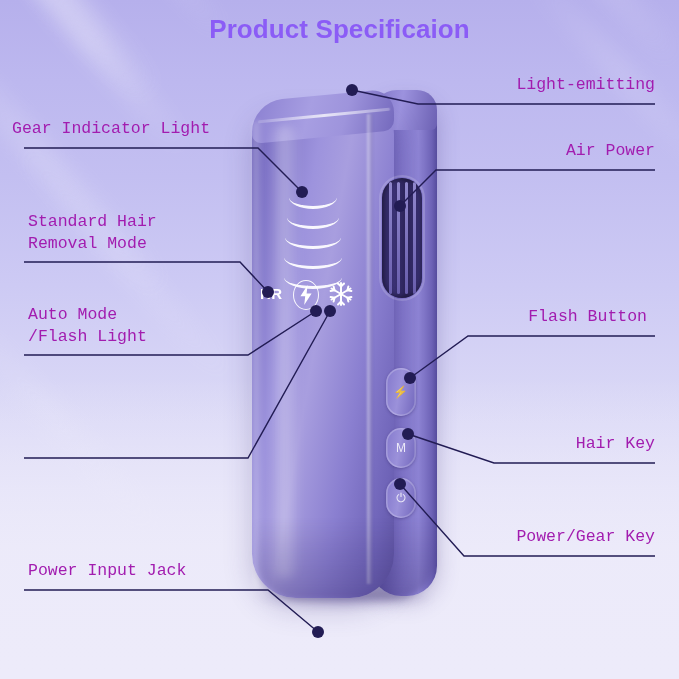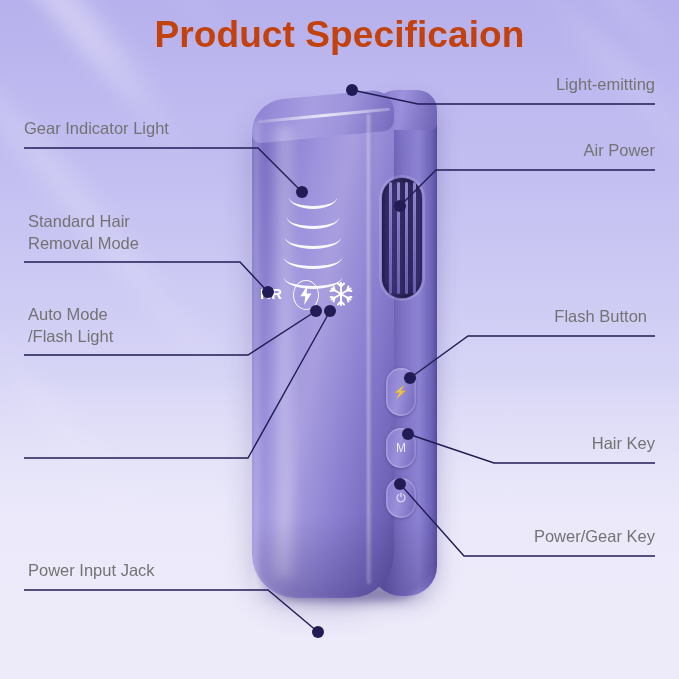--- a/index.html
+++ b/index.html
@@ -39,22 +39,22 @@
   .s8{left:-120px;top:400px;width:340px;height:28px;transform:rotate(48deg);opacity:.16;}
   .bg-fade-bottom{
     position:absolute;left:0;right:0;bottom:0;height:300px;
     background:linear-gradient(180deg,rgba(236,233,250,0) 0%,rgba(237,235,250,.85) 55%,#edebfa 100%);
   }
 
   
   .title{
     position:absolute;left:0;right:0;top:14px;
     text-align:center;
-    font-size:37px;font-weight:bold;letter-spacing:.1px;
-    color:#c2410c;
+    font-size:26px;font-weight:bold;letter-spacing:.1px;
+    color:#8b5cf6;
   }
 
   
   #device{position:absolute;left:236px;top:80px;width:210px;height:530px;}
 
   
   .dev-side{
     position:absolute;left:135px;top:16px;width:66px;height:500px;
     border-radius:26px 22px 30px 30px;
     background:linear-gradient(90deg,#5e53a8 0%,#6a5fb4 18%,#8277cb 48%,#8e84d4 72%,#6d62b6 92%,#564c9d 100%);
@@ -173,21 +173,21 @@
   .btn-power{top:398px;height:40px;}
   .btn-glyph{
     position:absolute;left:0;right:0;top:50%;transform:translateY(-50%);
     text-align:center;font-size:12px;color:rgba(255,255,255,.82);
   }
 
   
   #leaders{position:absolute;inset:0;pointer-events:none;}
   .lbl{
     position:absolute;
-    font-size:16.5px;color:#737373;line-height:1.32;white-space:pre;
+    font-size:16.5px;color:#a21caf;line-height:1.32;white-space:pre;font-family:Liberation Mono, monospace;
   }
   .lbl.right{text-align:right;}
 </style>
 </head>
 <body>
 
 <div id="stage">
 
   <div class="bg-base"></div>
   <div class="bg-streak s1"></div>
@@ -293,21 +293,21 @@
       <circle cx="330" cy="311" r="6"></circle>
       <circle cx="318" cy="632" r="6"></circle>
       <circle cx="352" cy="90" r="6"></circle>
       <circle cx="400" cy="206" r="6"></circle>
       <circle cx="410" cy="378" r="6"></circle>
       <circle cx="408" cy="434" r="6"></circle>
       <circle cx="400" cy="484" r="6"></circle>
     </g>
   </svg>
 
-  <div class="lbl" style="left:24px;top:118px;">Gear Indicator Light</div>
+  <div class="lbl" style="left:12px;top:118px;">Gear Indicator Light</div>
   <div class="lbl" style="left:28px;top:211px;">Standard Hair
 Removal Mode</div>
   <div class="lbl" style="left:28px;top:304px;">Auto Mode
 /Flash Light</div>
   <div class="lbl" style="left:28px;top:560px;">Power Input Jack</div>
 
   <div class="lbl right" style="right:24px;top:74px;">Light-emitting</div>
   <div class="lbl right" style="right:24px;top:140px;">Air Power</div>
   <div class="lbl right" style="right:32px;top:306px;">Flash Button</div>
   <div class="lbl right" style="right:24px;top:433px;">Hair Key</div>

